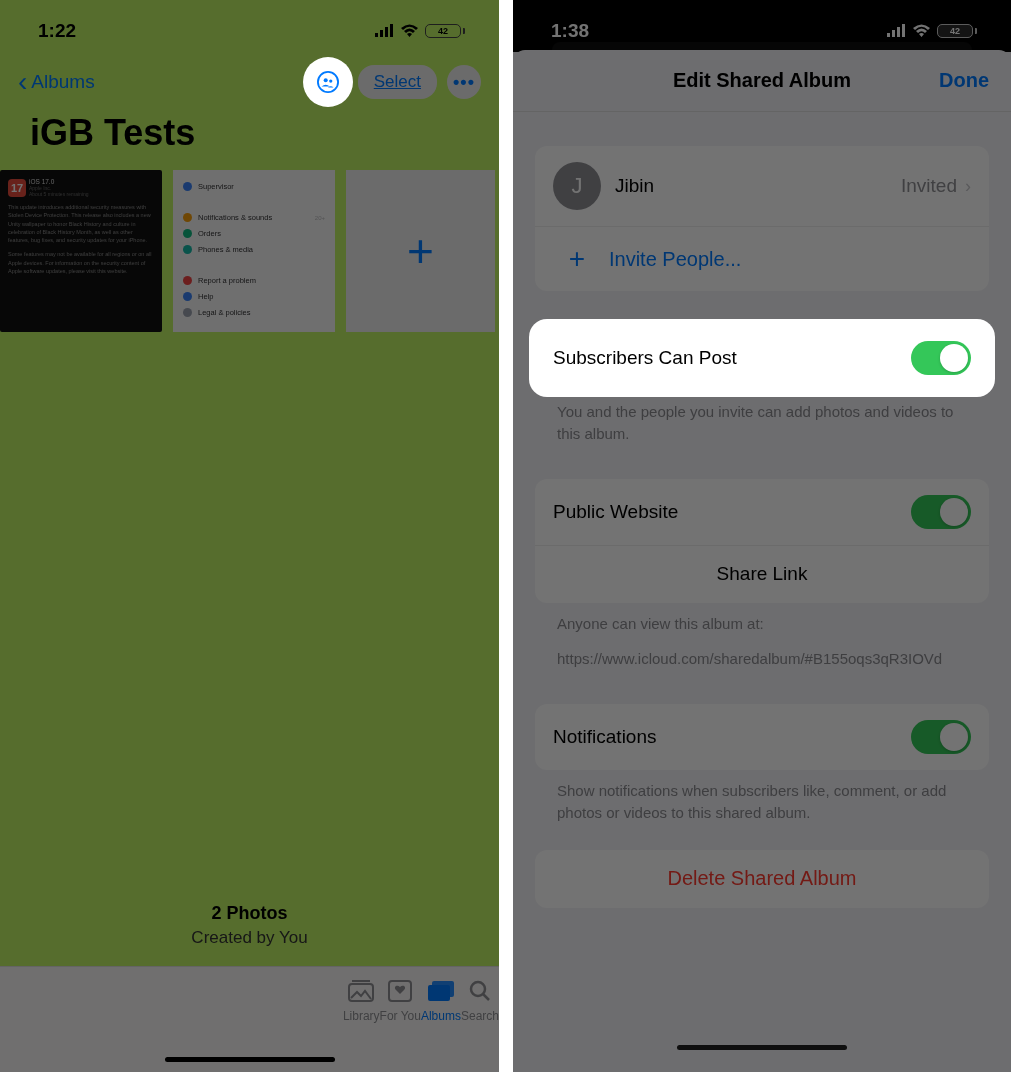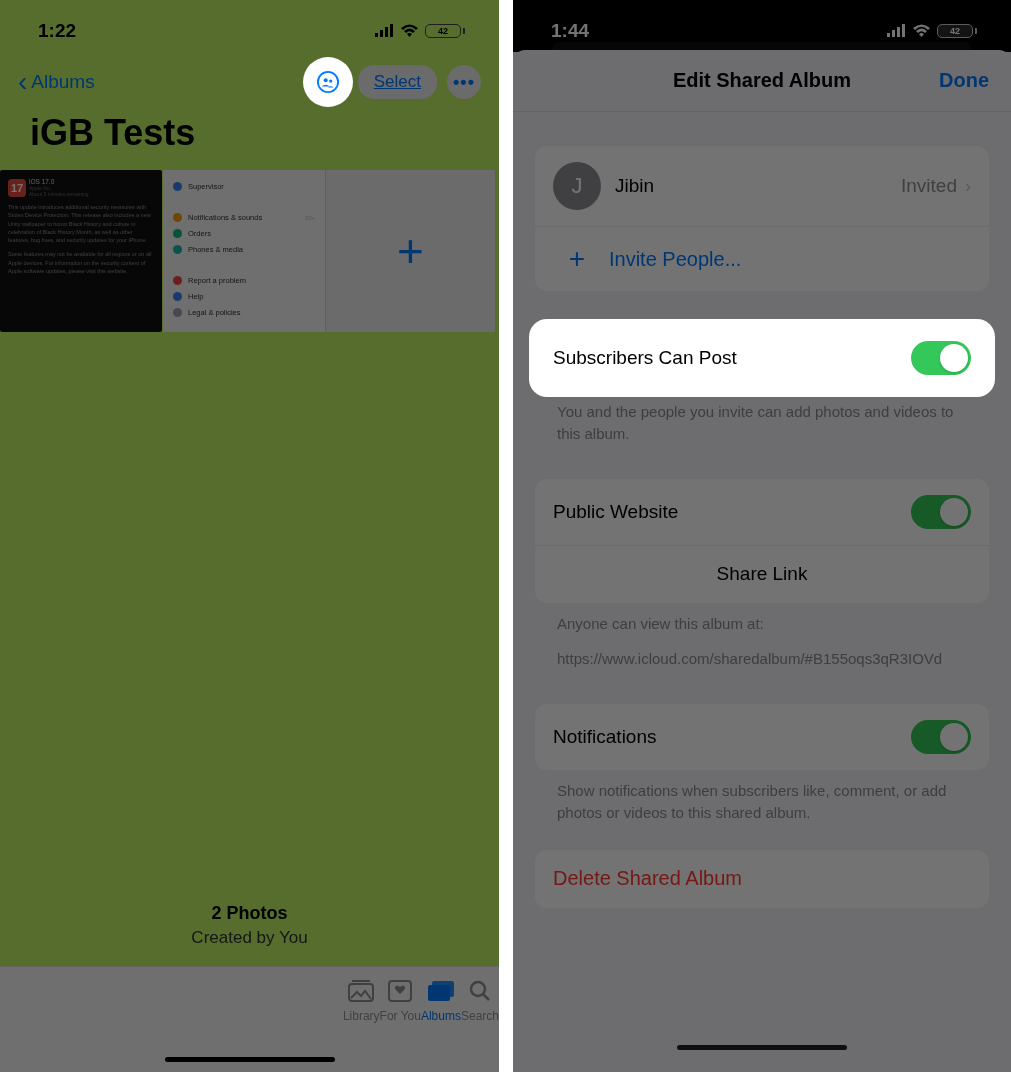--- a/index.html
+++ b/index.html
@@ -69,21 +69,21 @@
     width: 40px; height: 40px; border-radius: 50%; background: #fff;
     display: flex; align-items: center; justify-content: center;
     position: relative; z-index: 60;
     box-shadow: 0 0 0 5px #fff;
   }
   .shared-icon-svg { width: 22px; height: 22px; }
 
   .title-h1 { font-size: 36px; font-weight: 700; padding: 4px 30px 14px; }
 
   
-  .grid-row { display: flex; gap: 1px; padding: 2px 0; }
+  .grid-row { display: flex; gap: 11px; padding: 2px 0; }
   .thumb {
     width: 162px; height: 162px; background: #111; border-radius: 2px;
     font-size: 6.5px; color: #9a9a9a; padding: 8px;
     position: relative;
   }
   .thumb-header { display:flex; align-items:center; gap:3px; margin-bottom:3px;}
   .app-icon { width:18px; height:18px; background:#e74c3c; border-radius:4px; display:flex; align-items:center; justify-content:center; color:#fff; font-size:11px; font-weight:700; }
   .thumb-sub { font-size: 5px; color: #666; }
   .thumb p { color: #8a8a8a; font-size: 5.5px; line-height: 1.5; margin-top: 6px; }
 
@@ -161,21 +161,21 @@
   .row-label { font-size:19px; color:#000; }
   .avatar {
     width:48px; height:48px; border-radius:50%; background:#8e8e93;
     display:flex; align-items:center; justify-content:center;
     color:#fff; font-size:22px; font-weight:500; margin-right:14px;
   }
   .trail-text { margin-left:auto; color:#8e8e93; font-size:19px; margin-right:8px; }
   .chev-right { color:#c7c7cc; font-size:18px; }
   .plus-icon { color:#007aff; font-size:28px; font-weight:300; width:48px; text-align:center; margin-right:8px; }
   .link-blue { color:#007aff; font-size:20px; }
-  .del-red { color:#ff3b30; font-size:20px; text-align:left; width:100%; }
+  .del-red { color:#ff3b30; font-size:20px; text-align:center; width:100%; }
 
   .toggle {
     width:60px; height:34px; background:#34c759; border-radius:17px;
     position:relative; margin-left:auto;
   }
   .toggle::after {
     content:''; position:absolute; right:3px; top:3px;
     width:28px; height:28px; background:#fff; border-radius:50%;
     box-shadow: 0 1px 3px rgba(0,0,0,0.2);
   }
@@ -333,21 +333,21 @@
       <span>Search</span>
     </div>
     <div class="home-ind"></div>
   </div>
 </div>
 
 <div class="phone right">
   <div class="dimmer"></div>
 
   <div class="status-bar">
-    <span class="status-time">1:44</span>
+    <span class="status-time">1:38</span>
     <div class="status-icons">
       <svg width="20" height="14" viewBox="0 0 20 14">
           <rect x="1" y="9" width="3" height="4" fill="#fff"></rect>
           <rect x="6" y="6" width="3" height="7" fill="#fff"></rect>
           <rect x="11" y="3" width="3" height="10" fill="#fff"></rect>
           <rect x="16" y="0" width="3" height="13" fill="#fff"></rect>
         </svg>
       <svg width="19" height="14" viewBox="0 0 19 14">
           <path d="M9.5 13 L7 10 Q9.5 8 12 10 Z M4 7 Q9.5 2 15 7 L13 9 Q9.5 5.5 6 9 Z M1 4 Q9.5 -3 18 4 L16 6 Q9.5 -0.5 3 6 Z" fill="#fff"></path>
         </svg>

